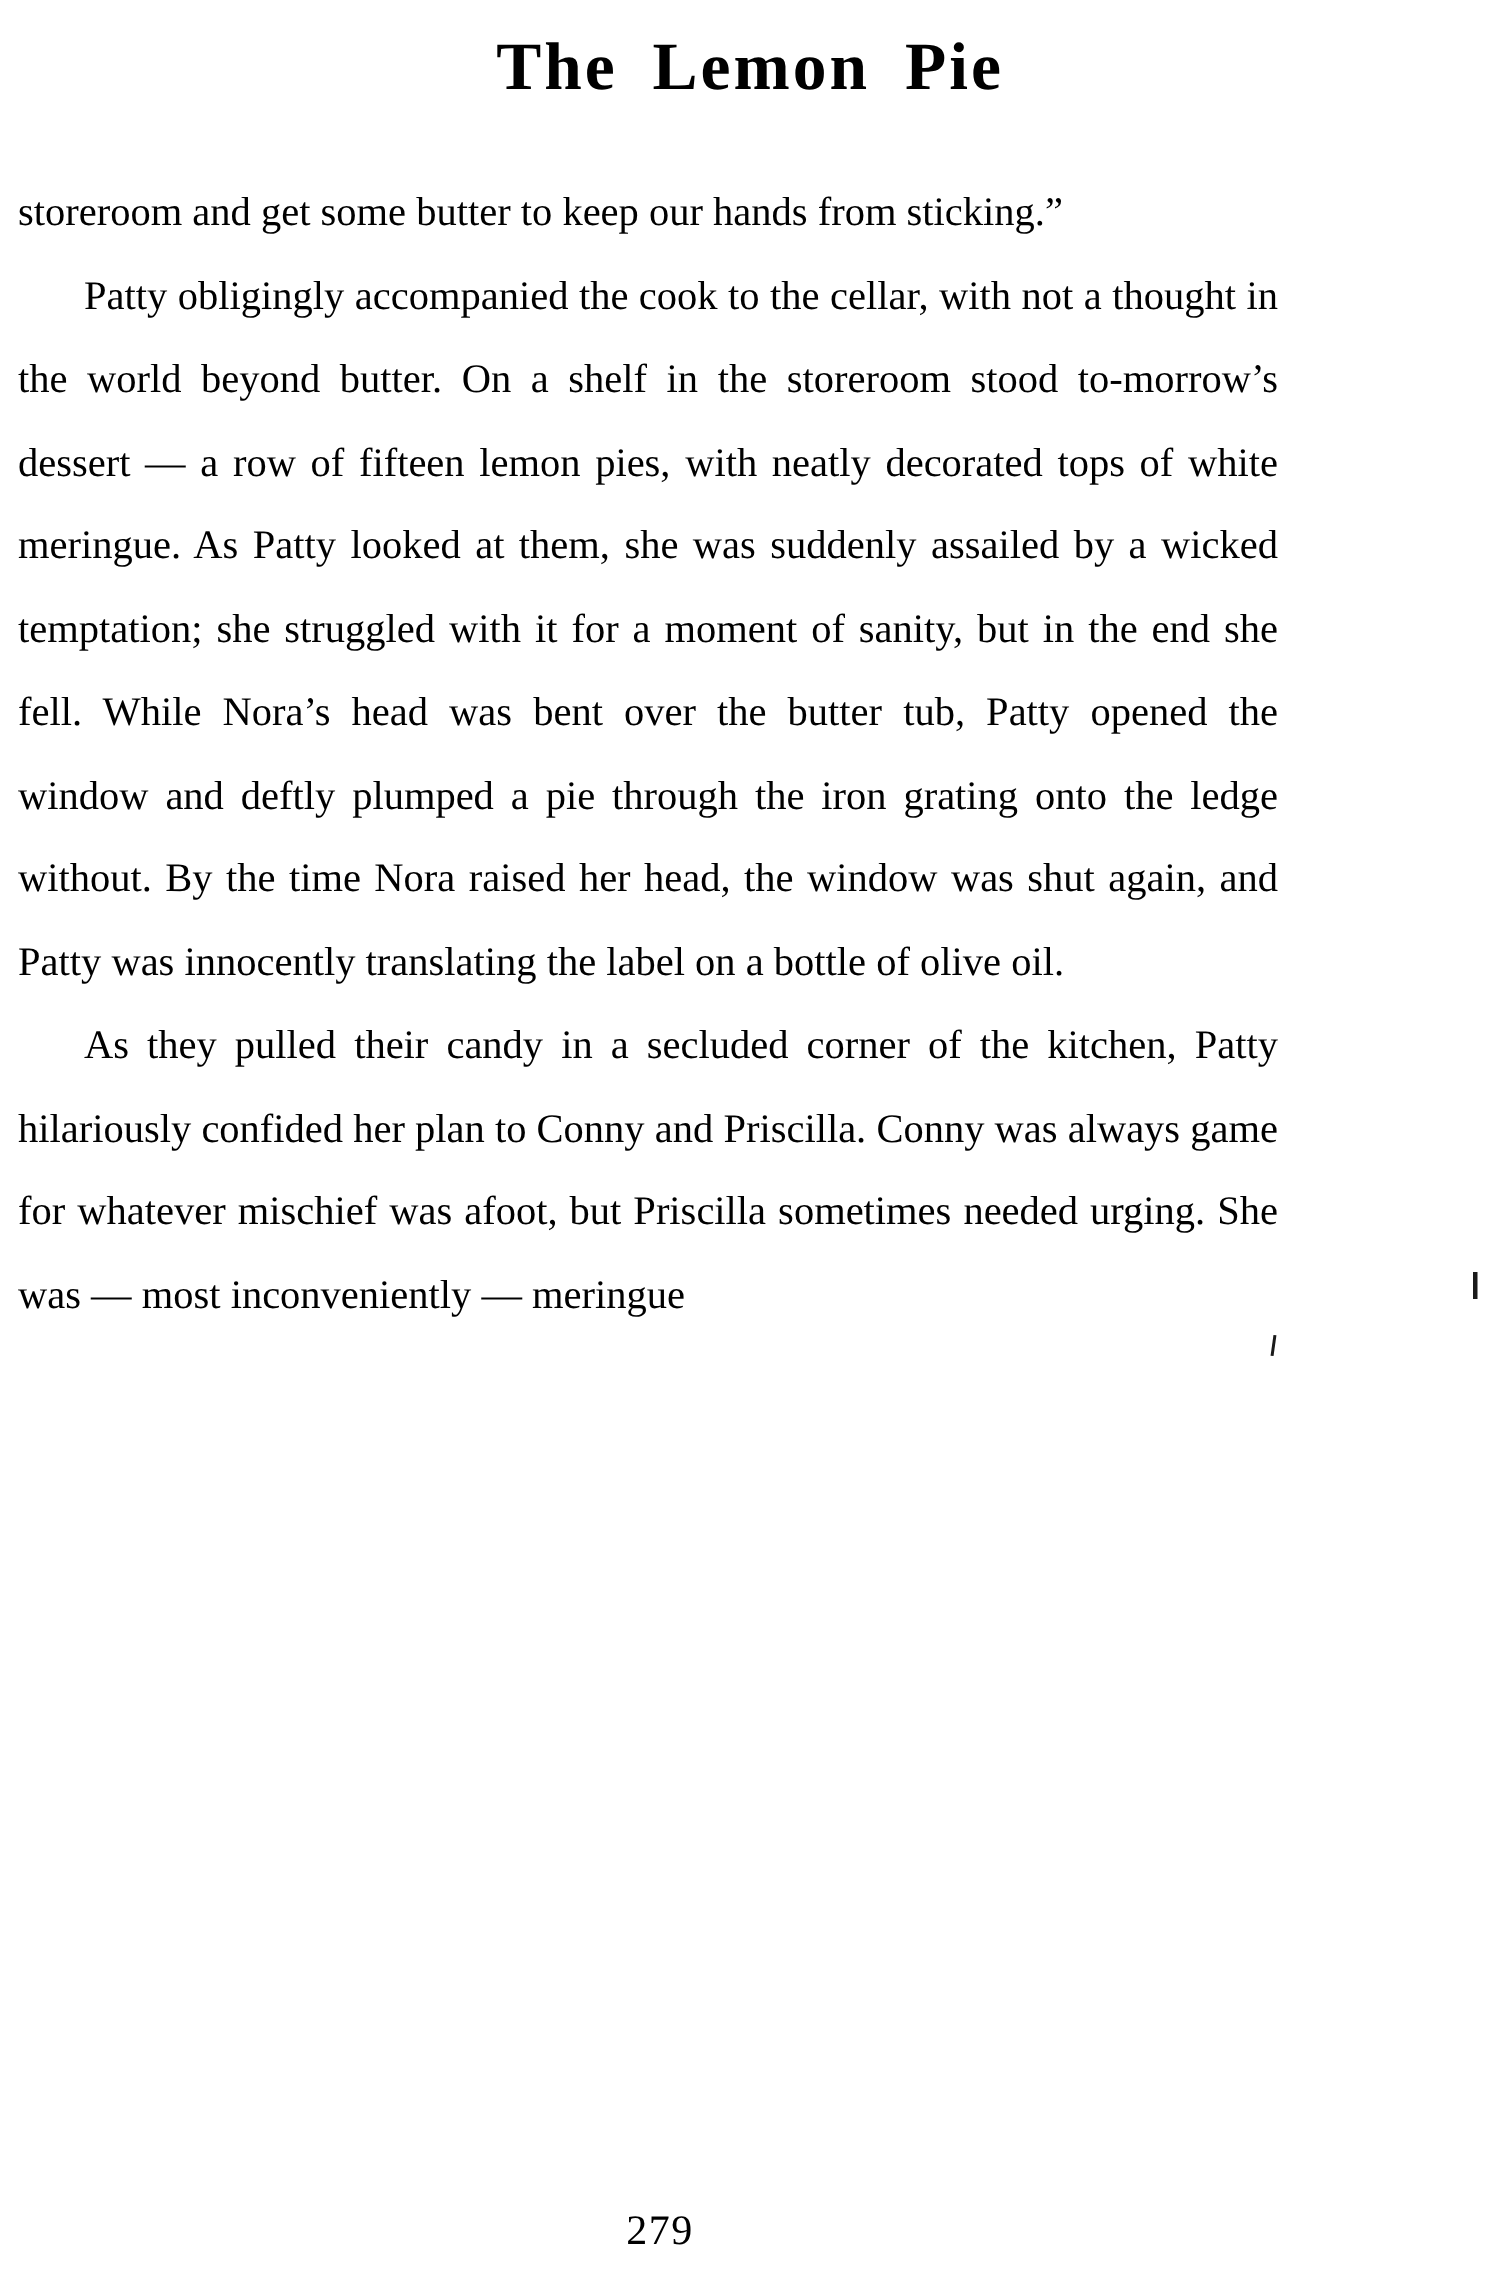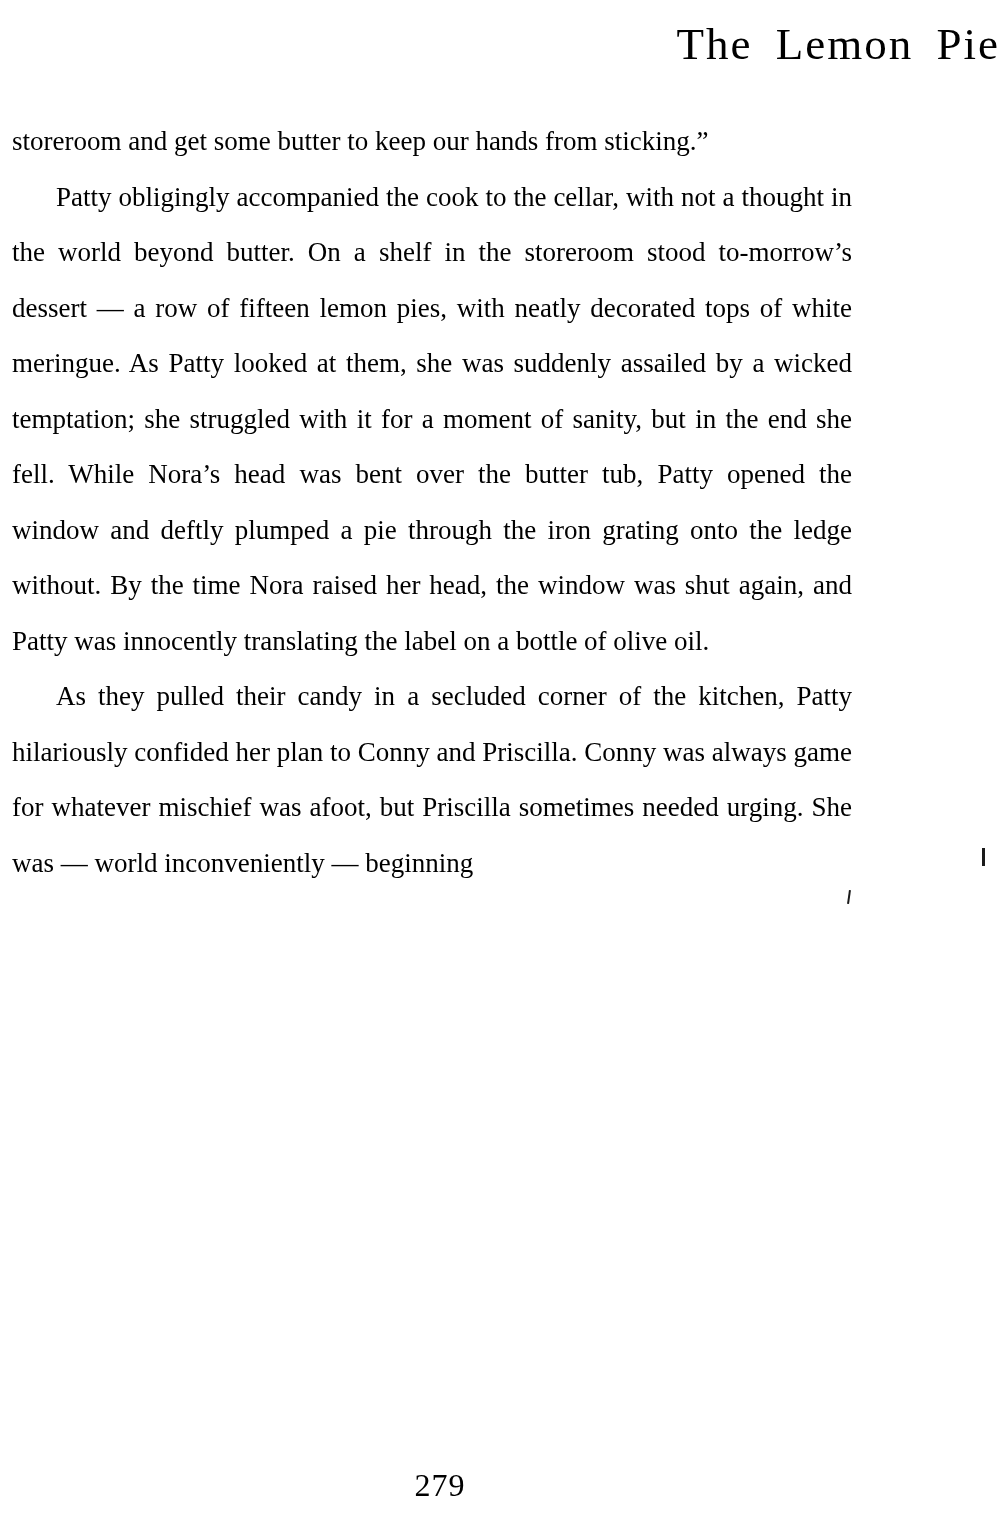--- a/index.html
+++ b/index.html
@@ -16,24 +16,24 @@
     overflow: hidden;
   }
   .page {
     position: relative;
     width: 1000px;
     height: 1516px;
     box-sizing: border-box;
     padding: 0;
   }
   .running-head {
-    text-align: right;
+    text-align: center;
     font-size: 45px;
     letter-spacing: 2px;
-    font-weight: 400;
+    font-weight: 700;
     margin: 10px 0 0 0;
     padding-top: 8px;
     word-spacing: 10px;
   }
   .body-text {
     position: absolute;
     top: 104px;
     left: 12px;
     width: 840px;
     font-size: 27px;
@@ -46,21 +46,21 @@
   }
   .body-text p.indent {
     text-indent: 44px;
   }
   .folio {
     position: absolute;
     bottom: 22px;
     left: 0;
     width: 880px;
     text-align: center;
-    font-size: 32px;
+    font-size: 28px;
     letter-spacing: 1px;
   }
   .edge-mark {
     position: absolute;
     right: 15px;
     top: 838px;
     width: 3px;
     height: 18px;
     background: #1a1a1a;
   }
@@ -77,21 +77,21 @@
 </head>
 <body>
 
 <div class="page">
 
   <div class="running-head">The Lemon Pie</div>
 
   <div class="body-text">
     <p>storeroom and get some butter to keep our hands from sticking.”</p>
     <p class="indent">Patty obligingly accompanied the cook to the cellar, with not a thought in the world beyond butter.  On a shelf in the storeroom stood to-morrow’s dessert — a row of fifteen lemon pies, with neatly decorated tops of white meringue.  As Patty looked at them, she was suddenly assailed by a wicked temptation; she struggled with it for a moment of sanity, but in the end she fell.  While Nora’s head was bent over the butter tub, Patty opened the window and deftly plumped a pie through the iron grating onto the ledge without.  By the time Nora raised her head, the window was shut again, and Patty was innocently translating the label on a bottle of olive oil.</p>
-    <p class="indent">As they pulled their candy in a secluded corner of the kitchen, Patty hilariously confided her plan to Conny and Priscilla.  Conny was always game for whatever mischief was afoot, but Priscilla sometimes needed urging. She was — world inconveniently — beginning</p>
+    <p class="indent">As they pulled their candy in a secluded corner of the kitchen, Patty hilariously confided her plan to Conny and Priscilla.  Conny was always game for whatever mischief was afoot, but Priscilla sometimes needed urging. She was — most inconveniently — meringue</p>
   </div>
 
   <div class="edge-mark"></div>
   <div class="stray-mark"></div>
 
   <div class="folio">279</div>
 
 </div>
 
 </body></html>

